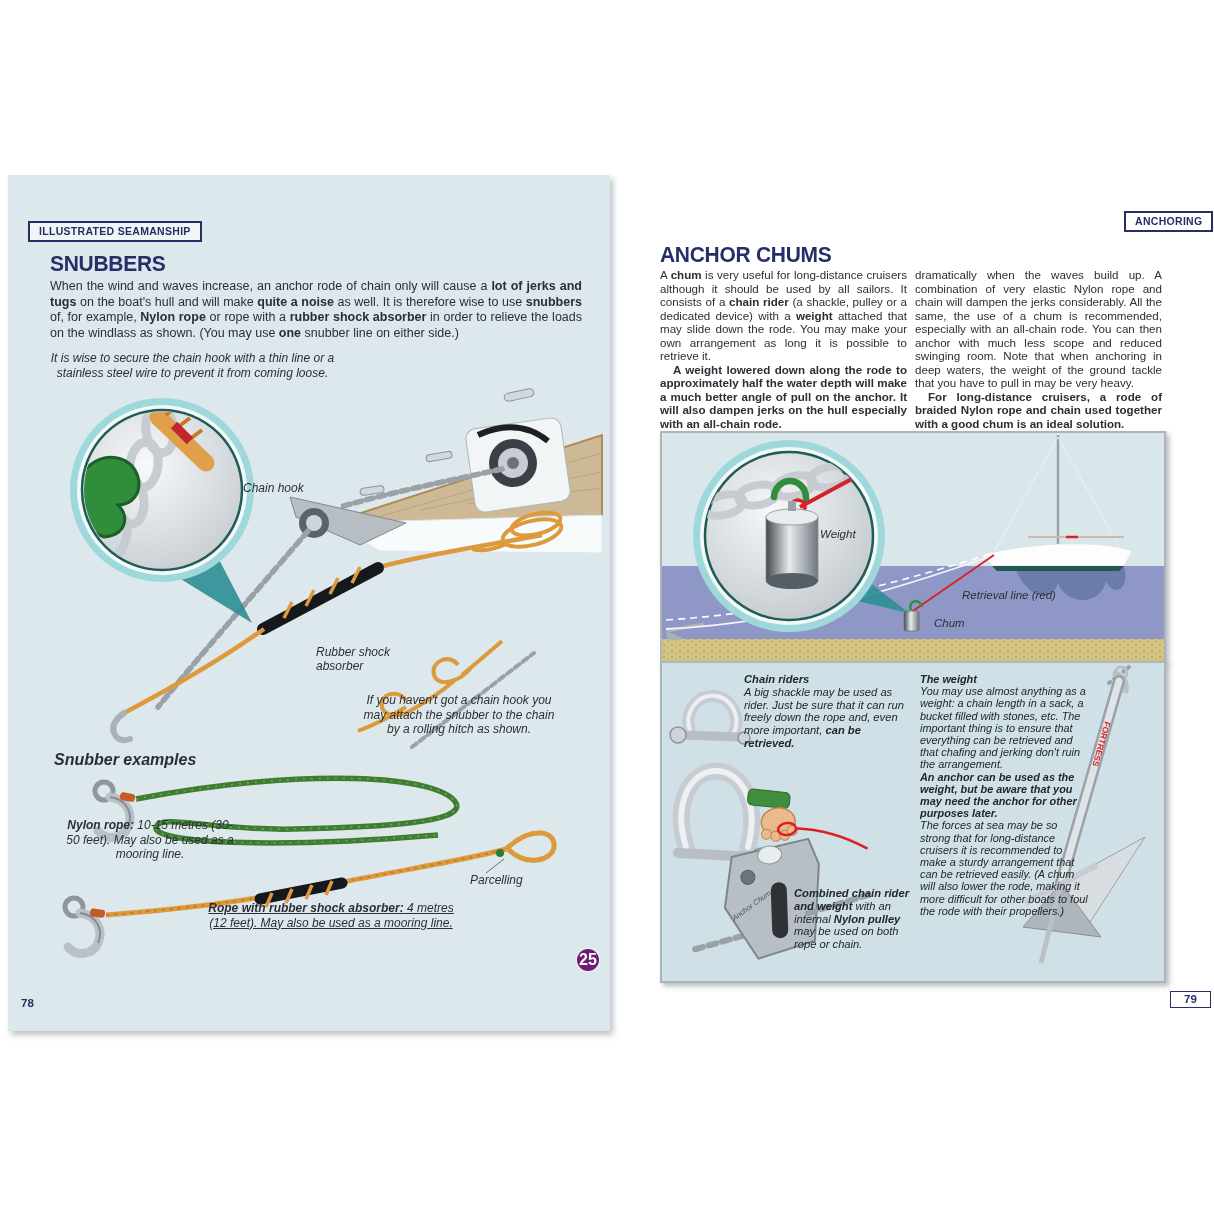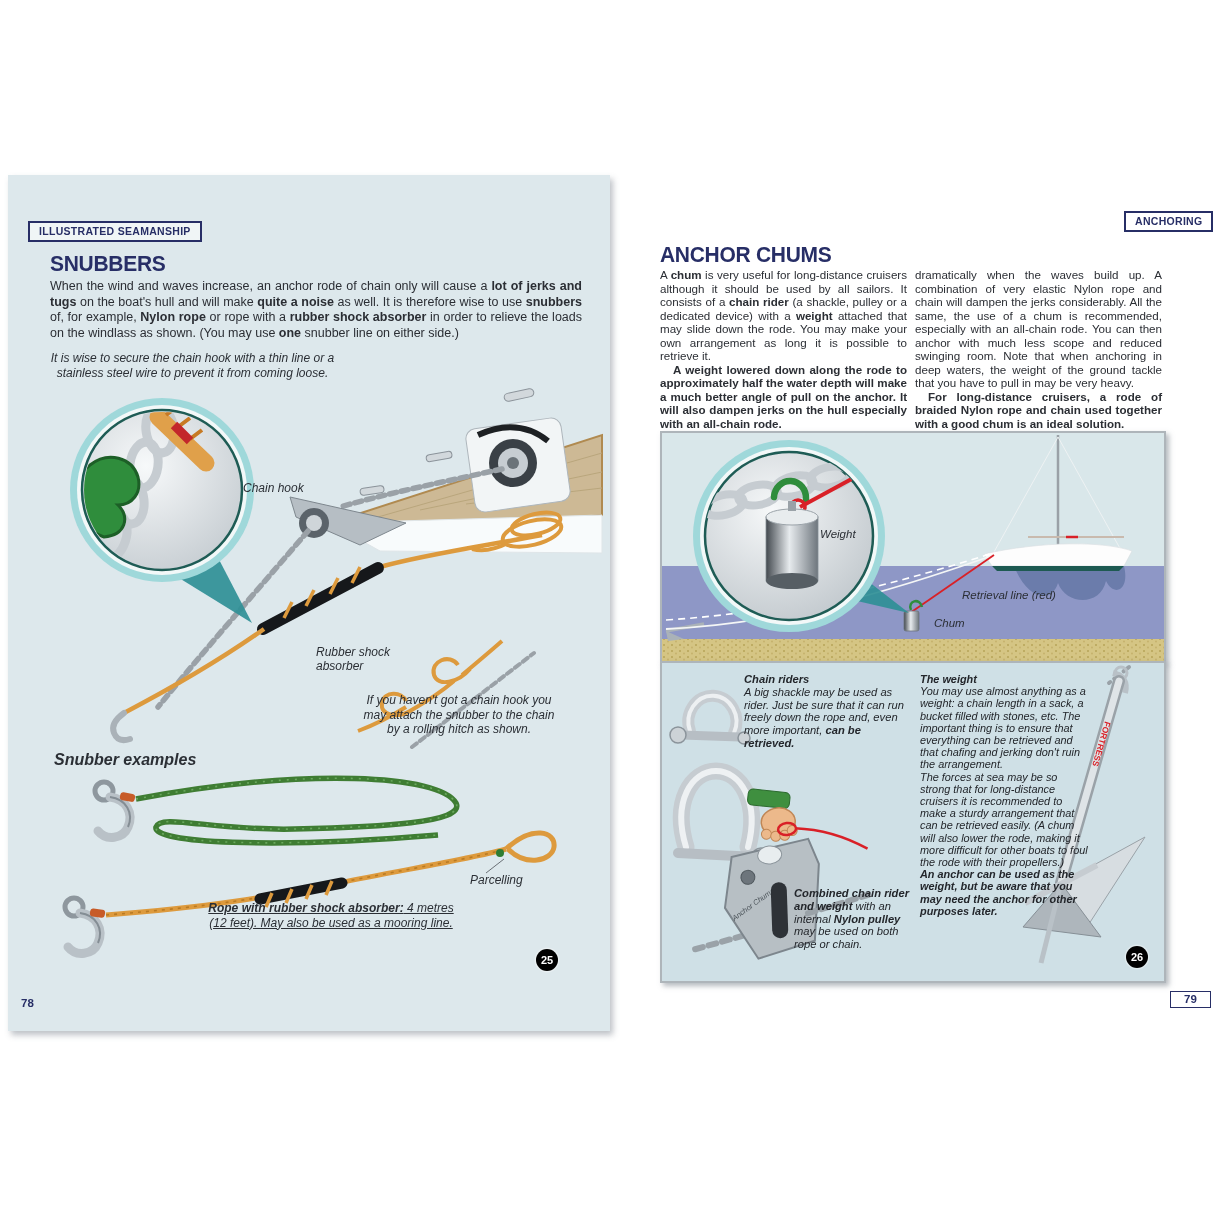--- a/index.html
+++ b/index.html
@@ -20,23 +20,23 @@
   .col{position:absolute;font-size:11.6px;line-height:1.165;text-align:justify;}
   .col p{margin:0;}
   .ind{text-indent:13px;}
   .panel{position:absolute;border:2px solid #aeb5ba;box-shadow:3px 3px 5px rgba(110,120,130,.5);overflow:hidden;}
   .scene-panel{left:50px;top:265px;width:502px;height:228px;background:#d9e7ea;}
   .detail-panel{left:50px;top:495px;width:502px;height:318px;background:#cfe0e6;}
   .dp{position:absolute;font-style:italic;font-size:11.2px;line-height:1.14;color:#23262b;z-index:3;}
   .dp p{margin:0 0 11px 0;}
   .dp.tight p{margin:0;}
   .dp-title{font-weight:bold;}
-  .fig-badge{position:absolute;width:22px;height:22px;border-radius:50%;background:#000000;
-             color:#ffffff;font-size:11px;font-weight:bold;display:flex;align-items:center;
-             justify-content:center;z-index:5;box-shadow:0 0 0 1.5px rgba(255,255,255,.35);}
+  .fig-badge{position:absolute;width:22px;height:22px;border-radius:50%;background:#701a75;
+             color:#ffffff;font-size:16px;font-weight:bold;display:flex;align-items:center;
+             justify-content:center;z-index:5;box-shadow:0 0 0 1.5px rgba(255,255,255,.35);margin-left:41px;}
   .pnum{position:absolute;font-size:11.5px;font-weight:bold;color:#272e66;}
   .pnum-box{border:1.5px solid #272e66;padding:1px 13px 2px 13px;background:#ffffff;}
   svg{position:absolute;left:0;top:0;}
   svg text{font-family:"Liberation Sans",sans-serif;}
 </style>
 </head>
 <body>
 
 <div class="page page-left">
 
@@ -152,20 +152,21 @@
       <path d="M98,150 C200,142 262,132 330,118 C400,104 472,92 498,84" fill="none" stroke="#dd9a3d" stroke-width="5"></path>
       <path d="M98,150 C200,142 262,132 330,118 C400,104 472,92 498,84" fill="none" stroke="#b97a22" stroke-width="1.6" stroke-dasharray="3 5"></path>
       <path d="M252,134 L334,118" stroke="#16181b" stroke-width="11" stroke-linecap="round"></path>
       <path d="M264,128 l-6,14 M284,124 l-6,14 M304,120 l-6,14 M324,116 l-6,14" stroke="#dd9a3d" stroke-width="3.5"></path>
       <path d="M498,84 c26,-24 50,-18 48,-2 c-2,14 -28,20 -46,2" fill="none" stroke="#dd9a3d" stroke-width="5"></path>
       <circle cx="492" cy="88" r="4" fill="#2f7d33"></circle>
       <path d="M496,94 L478,108" stroke="#6b7177" stroke-width="1"></path>
     </g>
   </svg>
 
+  <div class="cap" style="left:56px;top:643px;width:172px;"><span class="b">Nylon rope:</span><span> 10-15 metres (30-50 feet). May also be used as a mooring line.</span></div>
   <div class="lbl" style="left:462px;top:698px;">Parcelling</div>
   <div class="cap" style="left:192px;top:726px;width:262px;text-decoration:underline;"><span class="b">Rope with rubber shock absorber:</span><span> 4 metres (12 feet). May also be used as a mooring line.</span></div>
 
   <div class="fig-badge" style="left:528px;top:774px;">25</div>
 
   <div class="pnum" style="left:13px;top:822px;">78</div>
 </div>
 
 <div class="page page-right">
 
@@ -323,21 +324,21 @@
     <div class="dp" style="left:82px;top:10px;width:168px;">
       <p class="dp-title" style="margin:0;">Chain riders</p>
       <p><span>A big shackle may be used as rider. Just be sure that it can run freely down the rope and, even more important, </span><span class="b">can be retrieved.</span></p>
     </div>
 
     <div class="dp" style="left:132px;top:224px;width:126px;"><span class="b">Combined chain rider and weight</span><span> with an internal </span><span class="b">Nylon pulley</span><span> may be used on both rope or chain.</span></div>
 
     <div class="dp tight" style="left:258px;top:10px;width:168px;font-size:10.9px;line-height:1.12;">
       <p class="dp-title">The weight</p>
       <p><span>You may use almost anything as a weight: a chain length in a sack, a bucket filled with stones, etc. The important thing is to ensure that everything can be retrieved and that chafing and jerking don't ruin the arrangement.</span></p>
+      <p><span class="b">An anchor can be used as the weight, but be aware that you may need the anchor for other purposes later.</span></p>
       <p><span>The forces at sea may be so strong that for long-distance cruisers it is recommended to make a sturdy arrangement that can be retrieved easily. (A chum will also lower the rode, making it more difficult for other boats to foul the rode with their propellers.)</span></p>
-      <p><span class="b">An anchor can be used as the weight, but be aware that you may need the anchor for other purposes later.</span></p>
     </div>
 
     <div class="fig-badge" style="left:464px;top:283px;">26</div>
   </div>
 
   <div class="pnum pnum-box" style="left:560px;top:825px;">79</div>
 </div>
 
 </body></html>

